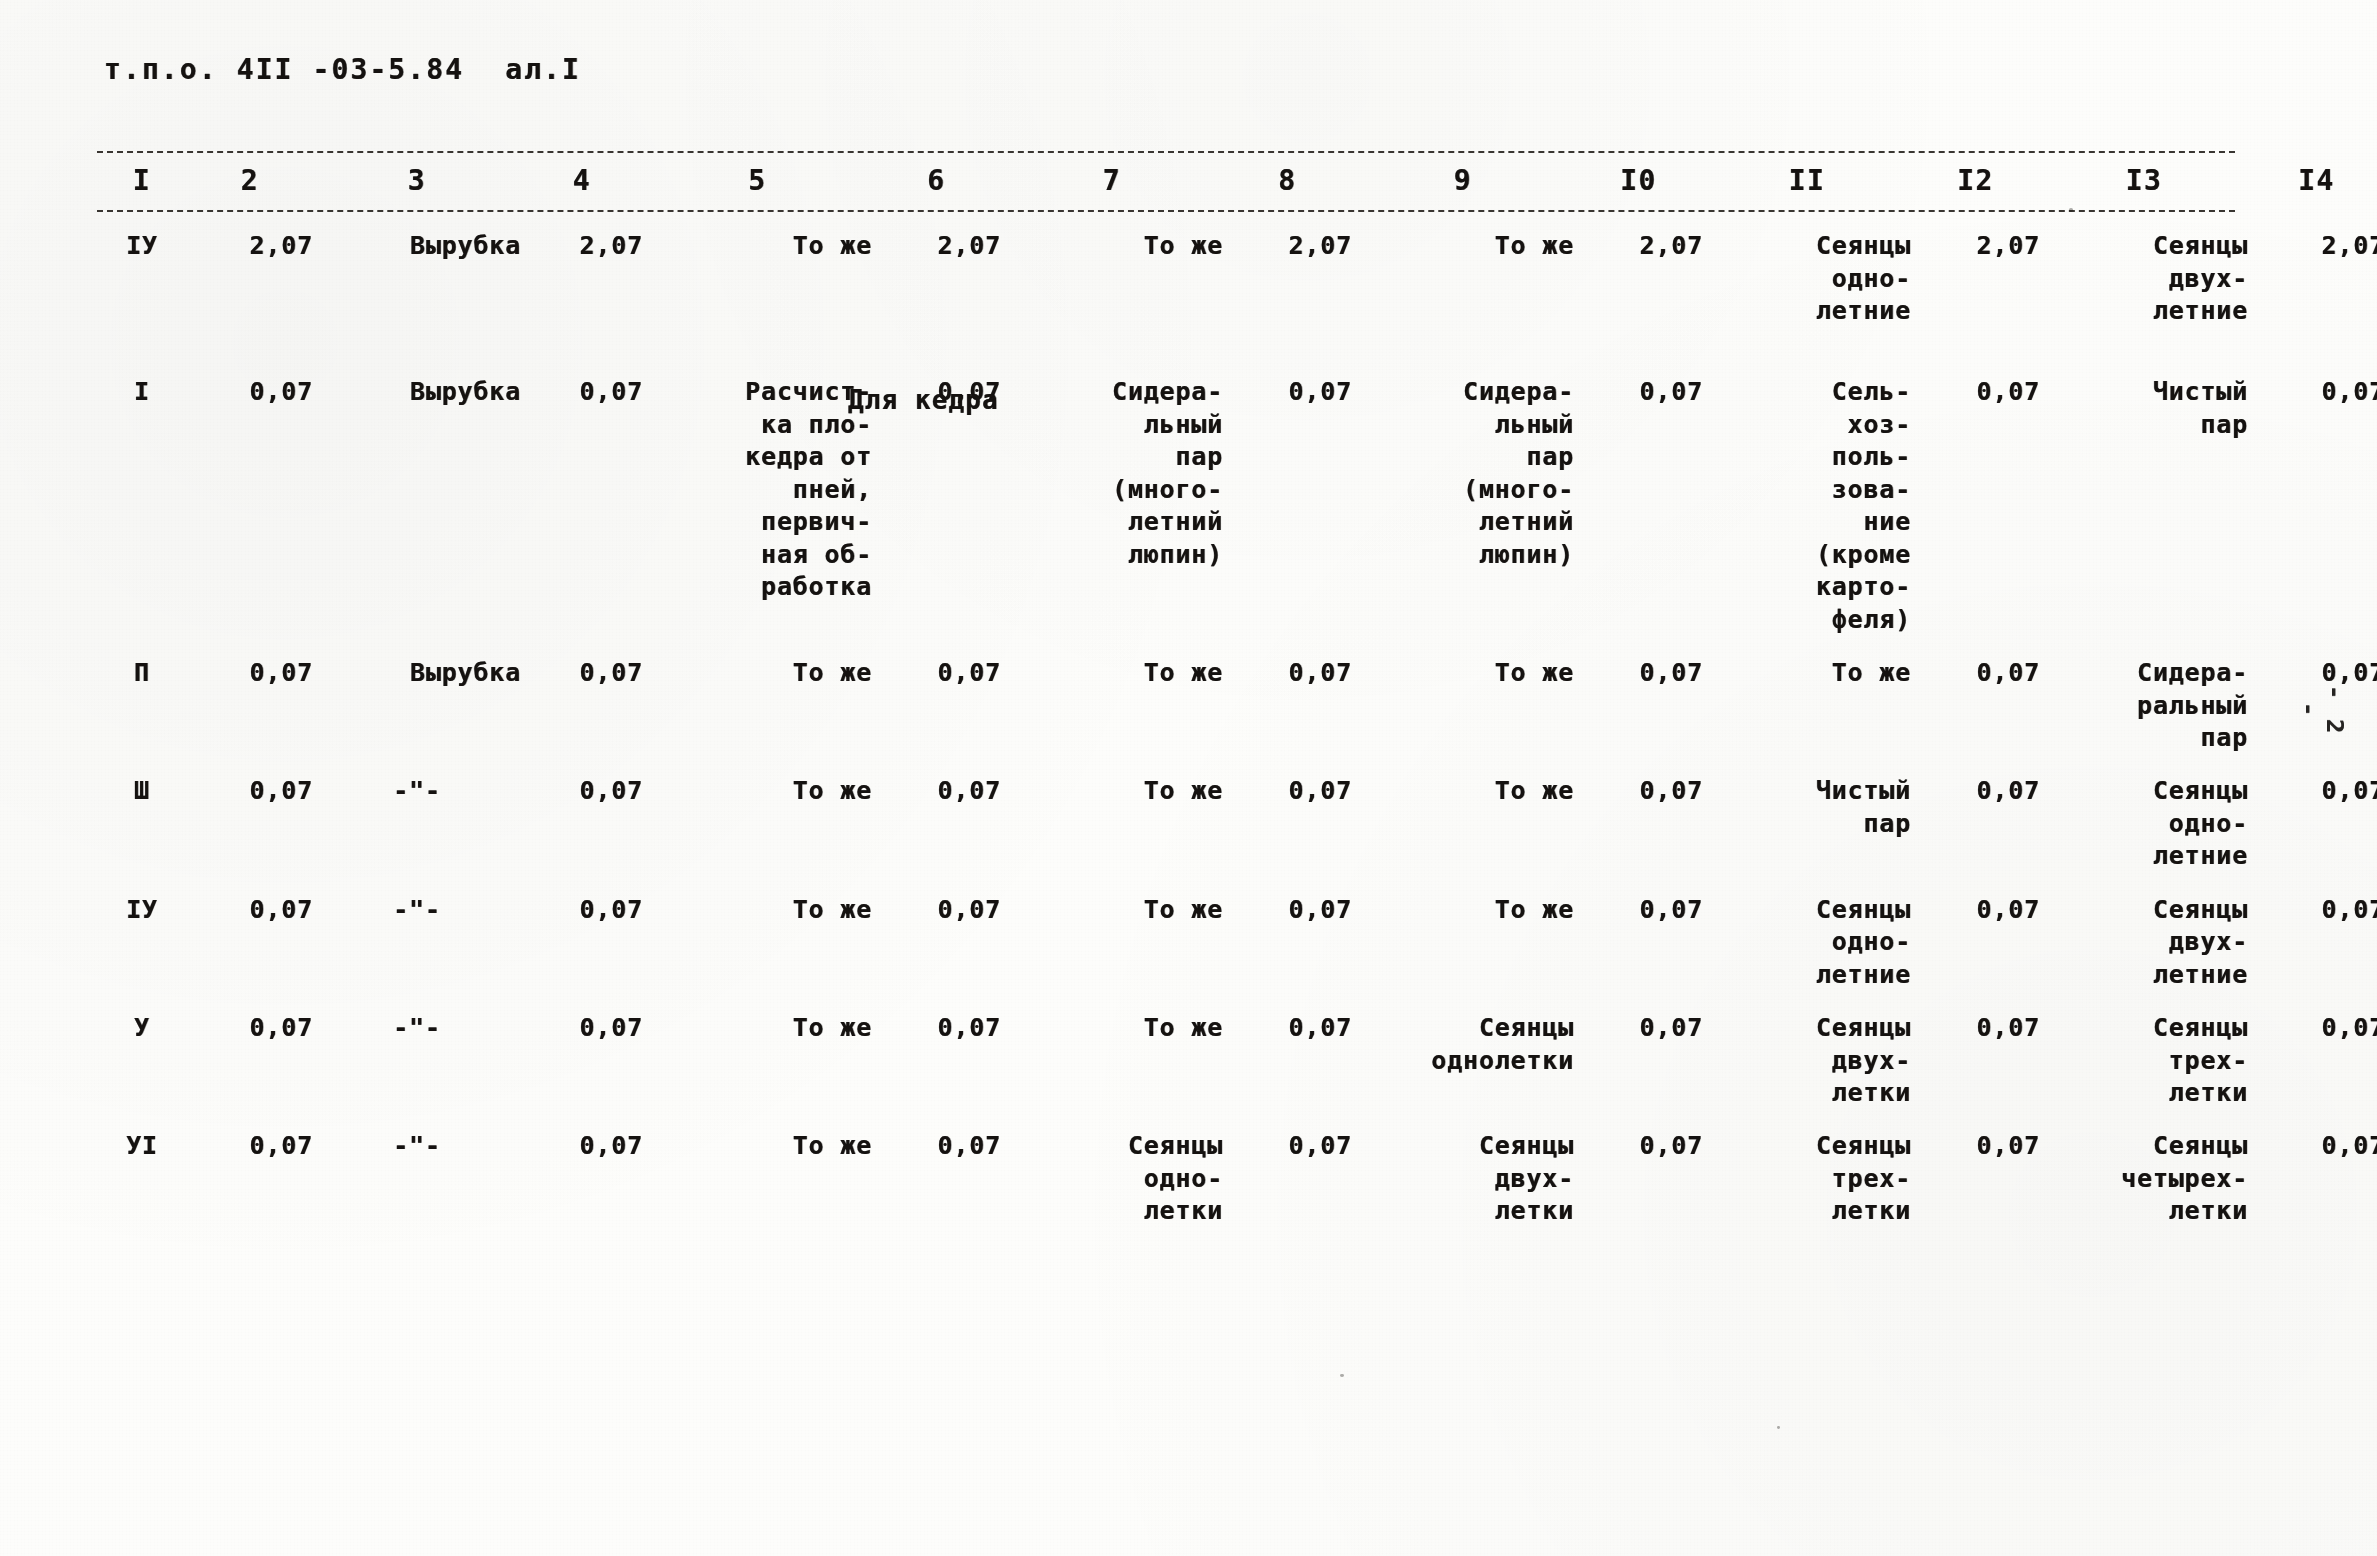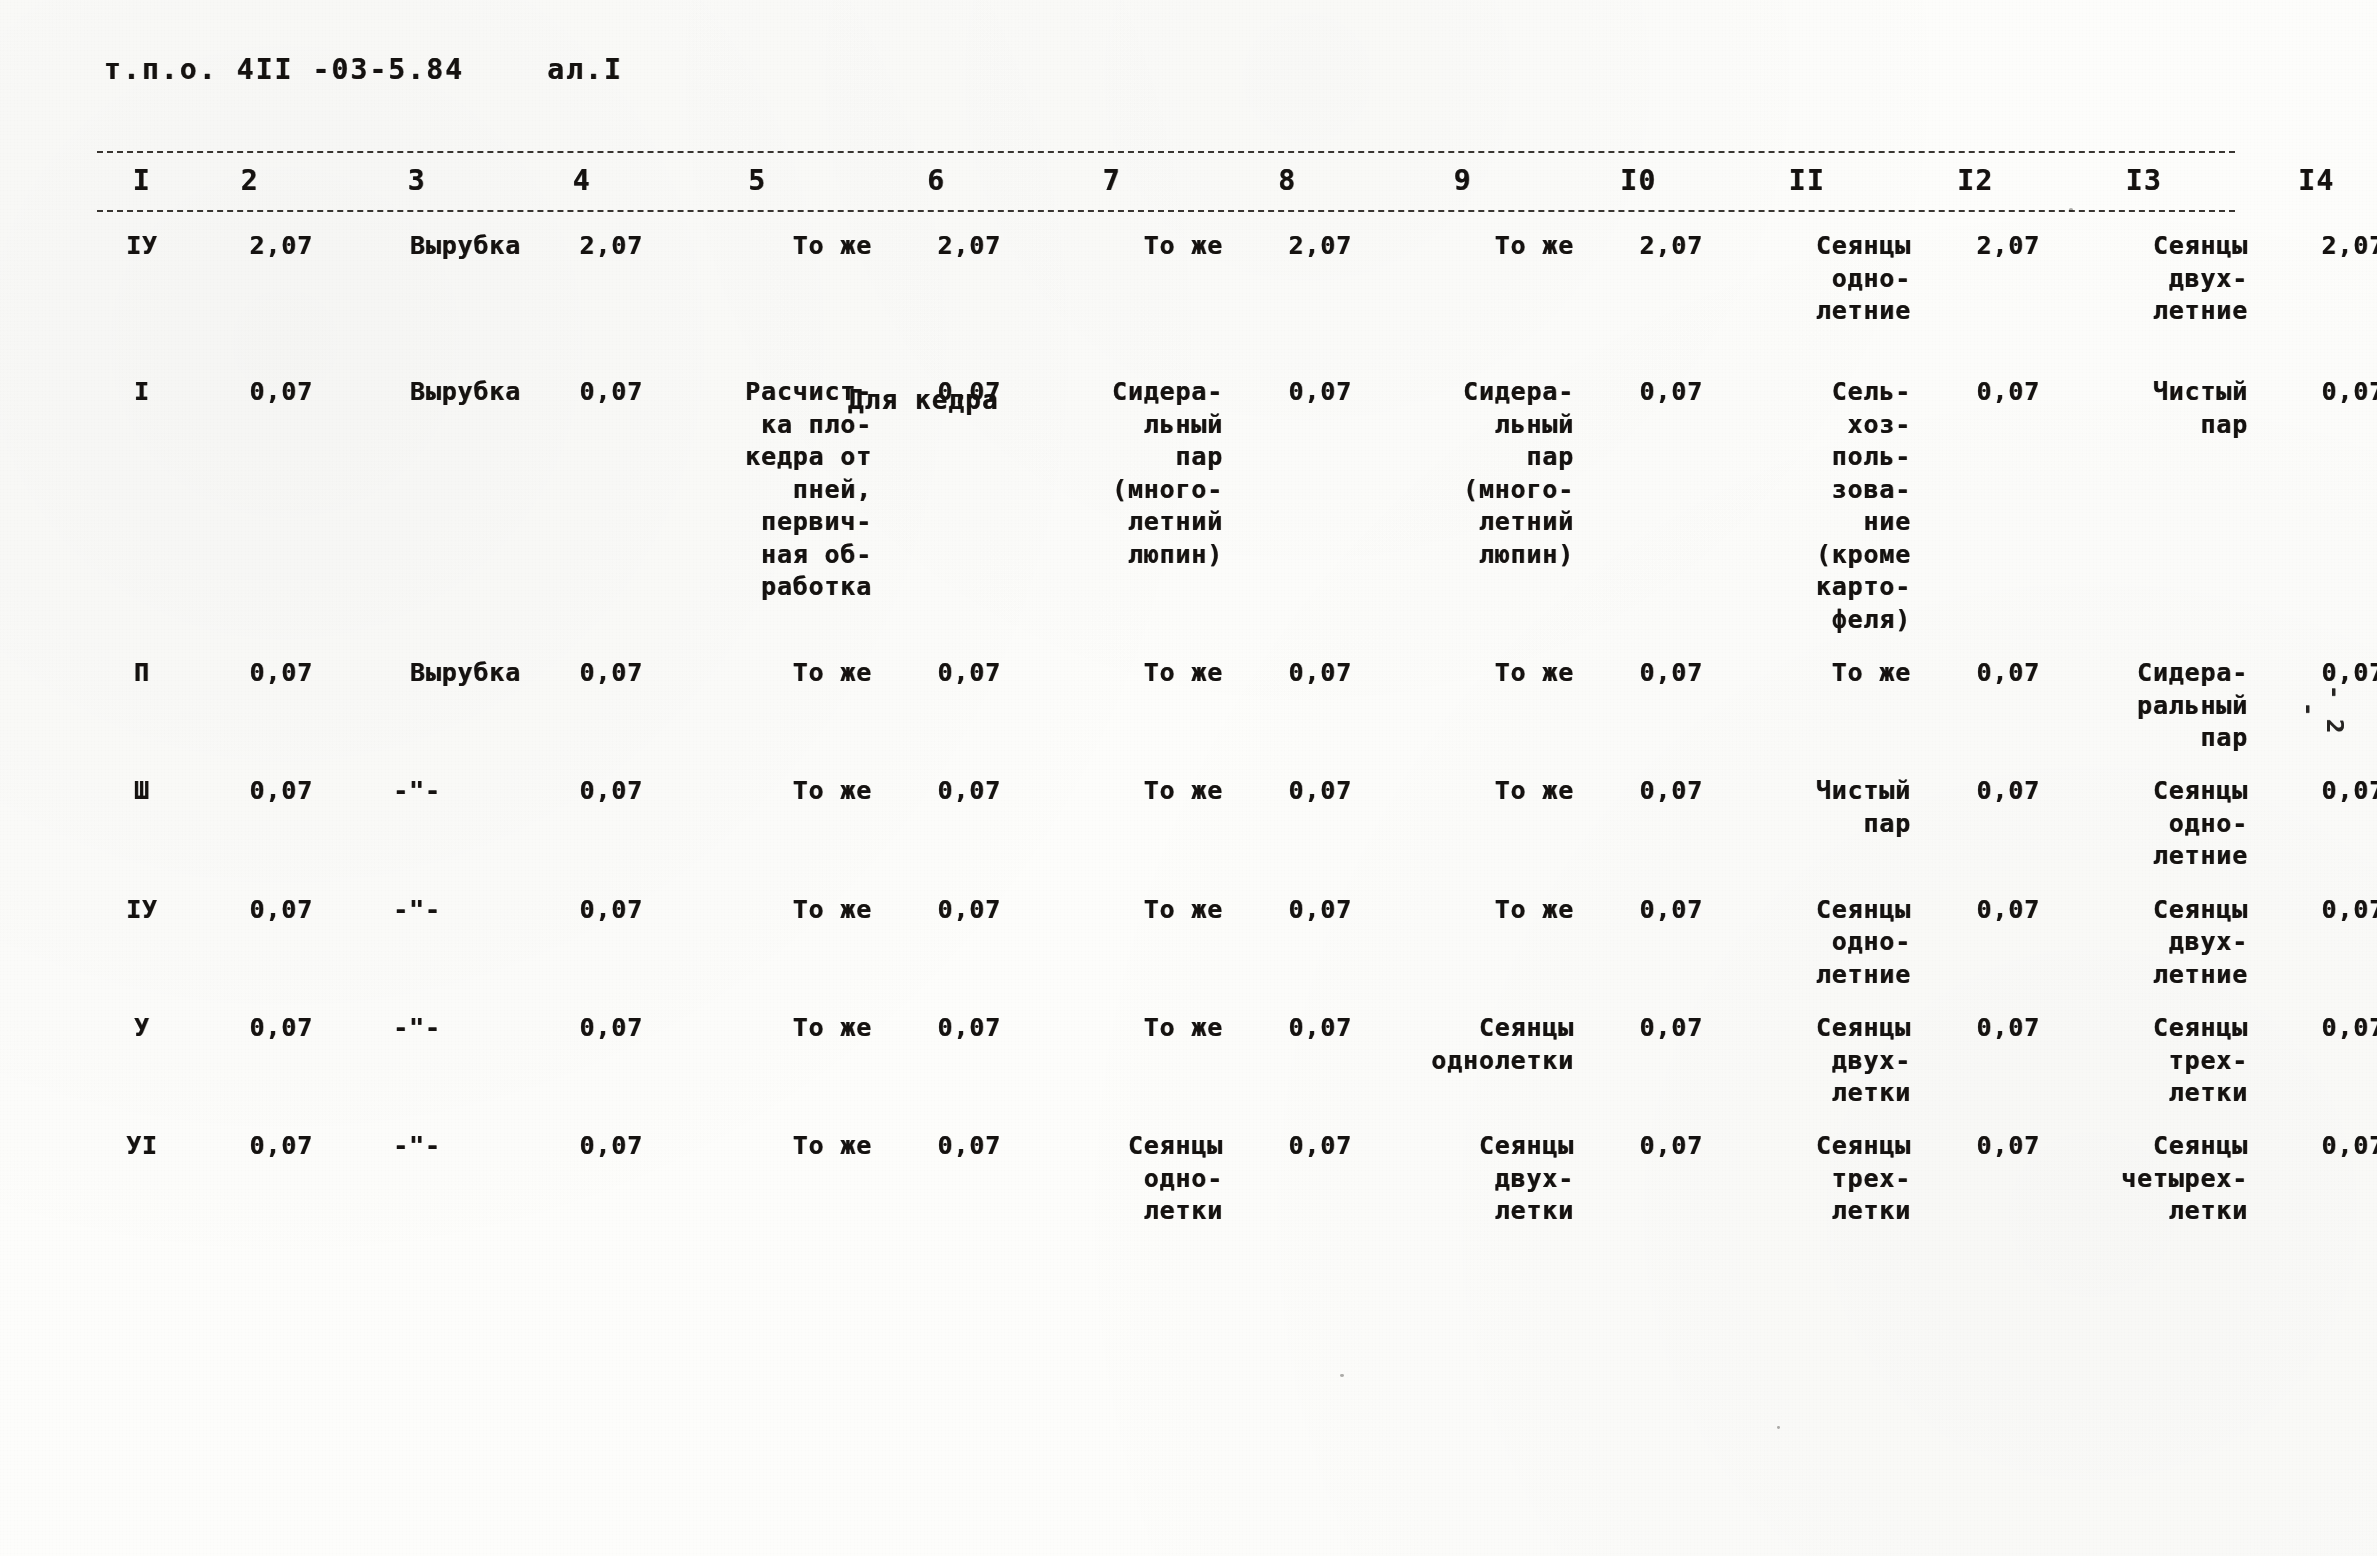--- a/index.html
+++ b/index.html
@@ -52,21 +52,21 @@
 
   
   #doc-head {
     position: absolute;
     top: 54px;
     left: 104px;
     font-size: 28px;
     letter-spacing: 2.1px;
     white-space: pre;
   }
-  #doc-head .code { margin-right: 83px; }
+  #doc-head .code { margin-right: 41px; }
 
   
   #table-block {
     position: absolute;
     top: 151px;
     left: 97px;
     width: 2138px;
   }
 
   .rule {

